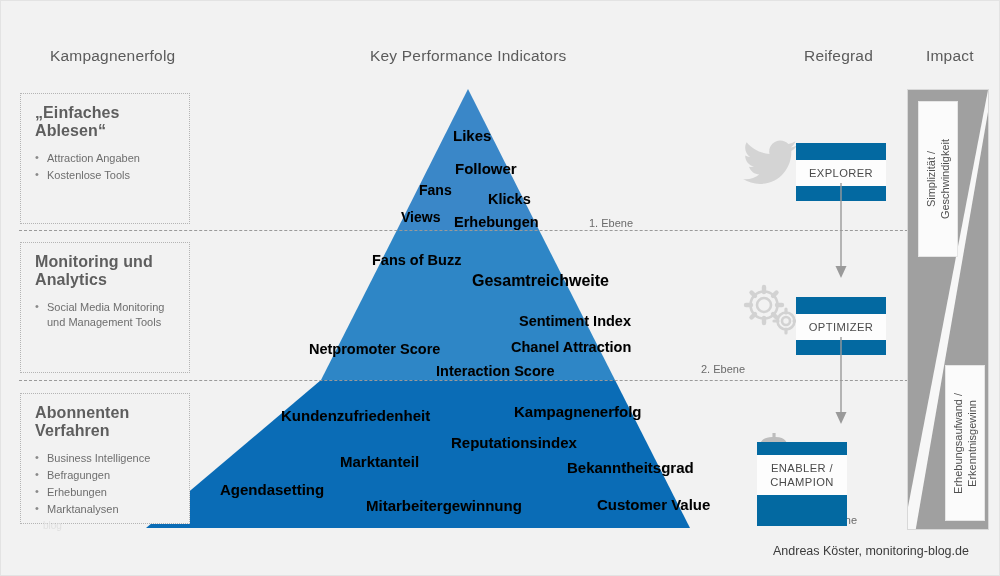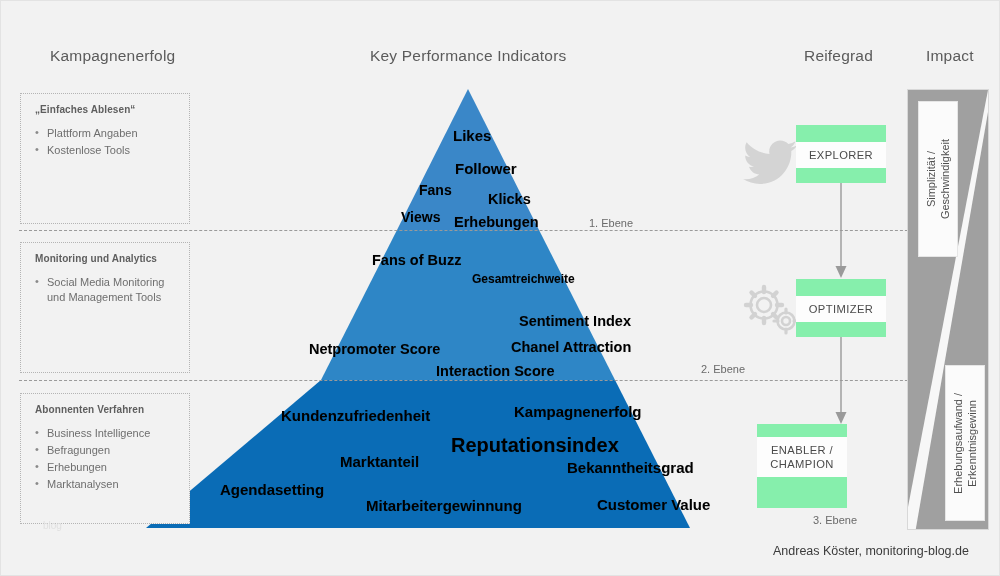--- a/index.html
+++ b/index.html
@@ -13,21 +13,21 @@
   .col-head{
     position:absolute;color:#5b5b5b;font-size:15.5px;font-weight:400;
     letter-spacing:.2px;white-space:nowrap;
   }
   
   .info-box{
     position:absolute;border:1px dotted #b4b4b4;background:#f2f2f2;
     box-sizing:border-box;padding:10px 12px 8px 14px;
   }
   .info-title{
-    color:#5e5e5e;font-size:10px;font-weight:700;margin:0 12px 11px 0;
+    color:#5e5e5e;font-size:16px;font-weight:700;margin:0 12px 11px 0;
     letter-spacing:.1px;
   }
   .info-list{margin:0;padding:0;list-style:none;}
   .info-list li{
     color:#6e6e6e;font-size:11px;line-height:15px;margin-bottom:2px;
     padding-left:12px;position:relative;
   }
   .info-list li:before{
     content:"•";position:absolute;left:0;top:-1px;color:#8a8a8a;font-size:11px;
   }
@@ -39,22 +39,22 @@
   #pyramid{position:absolute;left:0;top:0;width:1000px;height:576px;pointer-events:none;}
   .kpi{
     position:absolute;color:#000000;font-weight:700;white-space:nowrap;
     text-shadow:0 0 1px rgba(0,0,0,.12);
   }
   .ebene{
     position:absolute;color:#6a6a6a;font-size:11px;white-space:nowrap;
   }
   
   .mat-box{
-    position:absolute;background:#86efac;box-sizing:border-box;
-    display:flex;align-items:center;justify-content:center;
+    position:absolute;background:#0369a1;box-sizing:border-box;
+    display:flex;align-items:center;justify-content:center;margin-top:18px;
   }
   .mat-inner{
     position:absolute;left:0;right:0;background:#fdfdfd;
     display:flex;align-items:center;justify-content:center;
     color:#4a4a4a;font-size:11.2px;text-align:center;line-height:14px;
     letter-spacing:.4px;
   }
   .arrow{position:absolute;}
   
   #impact-bar{
@@ -99,46 +99,46 @@
   </svg>
 
   <div class="kpi" style="left:452px;top:126px;font-size:15px;">Likes</div>
   <div class="kpi" style="left:454px;top:159px;font-size:15px;">Follower</div>
   <div class="kpi" style="left:418px;top:181px;font-size:14px;">Fans</div>
   <div class="kpi" style="left:487px;top:190px;font-size:14.5px;">Klicks</div>
   <div class="kpi" style="left:400px;top:208px;font-size:14px;">Views</div>
   <div class="kpi" style="left:453px;top:213px;font-size:14.5px;">Erhebungen</div>
 
   <div class="kpi" style="left:371px;top:251px;font-size:14.5px;">Fans of Buzz</div>
-  <div class="kpi" style="left:471px;top:271px;font-size:12px;">Gesamtreichweite</div>
+  <div class="kpi" style="left:471px;top:271px;font-size:16px;">Gesamtreichweite</div>
   <div class="kpi" style="left:518px;top:312px;font-size:14.5px;">Sentiment Index</div>
   <div class="kpi" style="left:308px;top:340px;font-size:14.5px;">Netpromoter Score</div>
   <div class="kpi" style="left:510px;top:338px;font-size:14.5px;">Chanel Attraction</div>
   <div class="kpi" style="left:435px;top:362px;font-size:14.5px;">Interaction Score</div>
 
   <div class="kpi" style="left:280px;top:406px;font-size:15px;">Kundenzufriedenheit</div>
   <div class="kpi" style="left:513px;top:402px;font-size:15px;">Kampagnenerfolg</div>
-  <div class="kpi" style="left:450px;top:433px;font-size:20px;">Reputationsindex</div>
+  <div class="kpi" style="left:450px;top:433px;font-size:15px;">Reputationsindex</div>
   <div class="kpi" style="left:339px;top:452px;font-size:15px;">Marktanteil</div>
   <div class="kpi" style="left:566px;top:458px;font-size:15px;">Bekanntheitsgrad</div>
   <div class="kpi" style="left:219px;top:480px;font-size:15px;">Agendasetting</div>
   <div class="kpi" style="left:365px;top:496px;font-size:15px;">Mitarbeitergewinnung</div>
   <div class="kpi" style="left:596px;top:495px;font-size:15px;">Customer Value</div>
 
   <div class="sep" style="left:18px;top:229px;width:964px;"></div>
   <div class="sep" style="left:18px;top:379px;width:964px;"></div>
 
   <div class="ebene" style="left:588px;top:216px;">1. Ebene</div>
   <div class="ebene" style="left:700px;top:362px;">2. Ebene</div>
   <div class="ebene" style="left:812px;top:513px;">3. Ebene</div>
 
   <div class="info-box" style="left:19px;top:92px;width:170px;height:131px;">
     <div class="info-title">„Einfaches Ablesen“</div>
     <ul class="info-list">
-      <li>Plattform Angaben</li>
+      <li>Attraction Angaben</li>
       <li>Kostenlose Tools</li>
     </ul>
   </div>
 
   <div class="info-box" style="left:19px;top:241px;width:170px;height:131px;">
     <div class="info-title">Monitoring und Analytics</div>
     <ul class="info-list">
       <li>Social Media Monitoring und Management Tools</li>
     </ul>
   </div>

